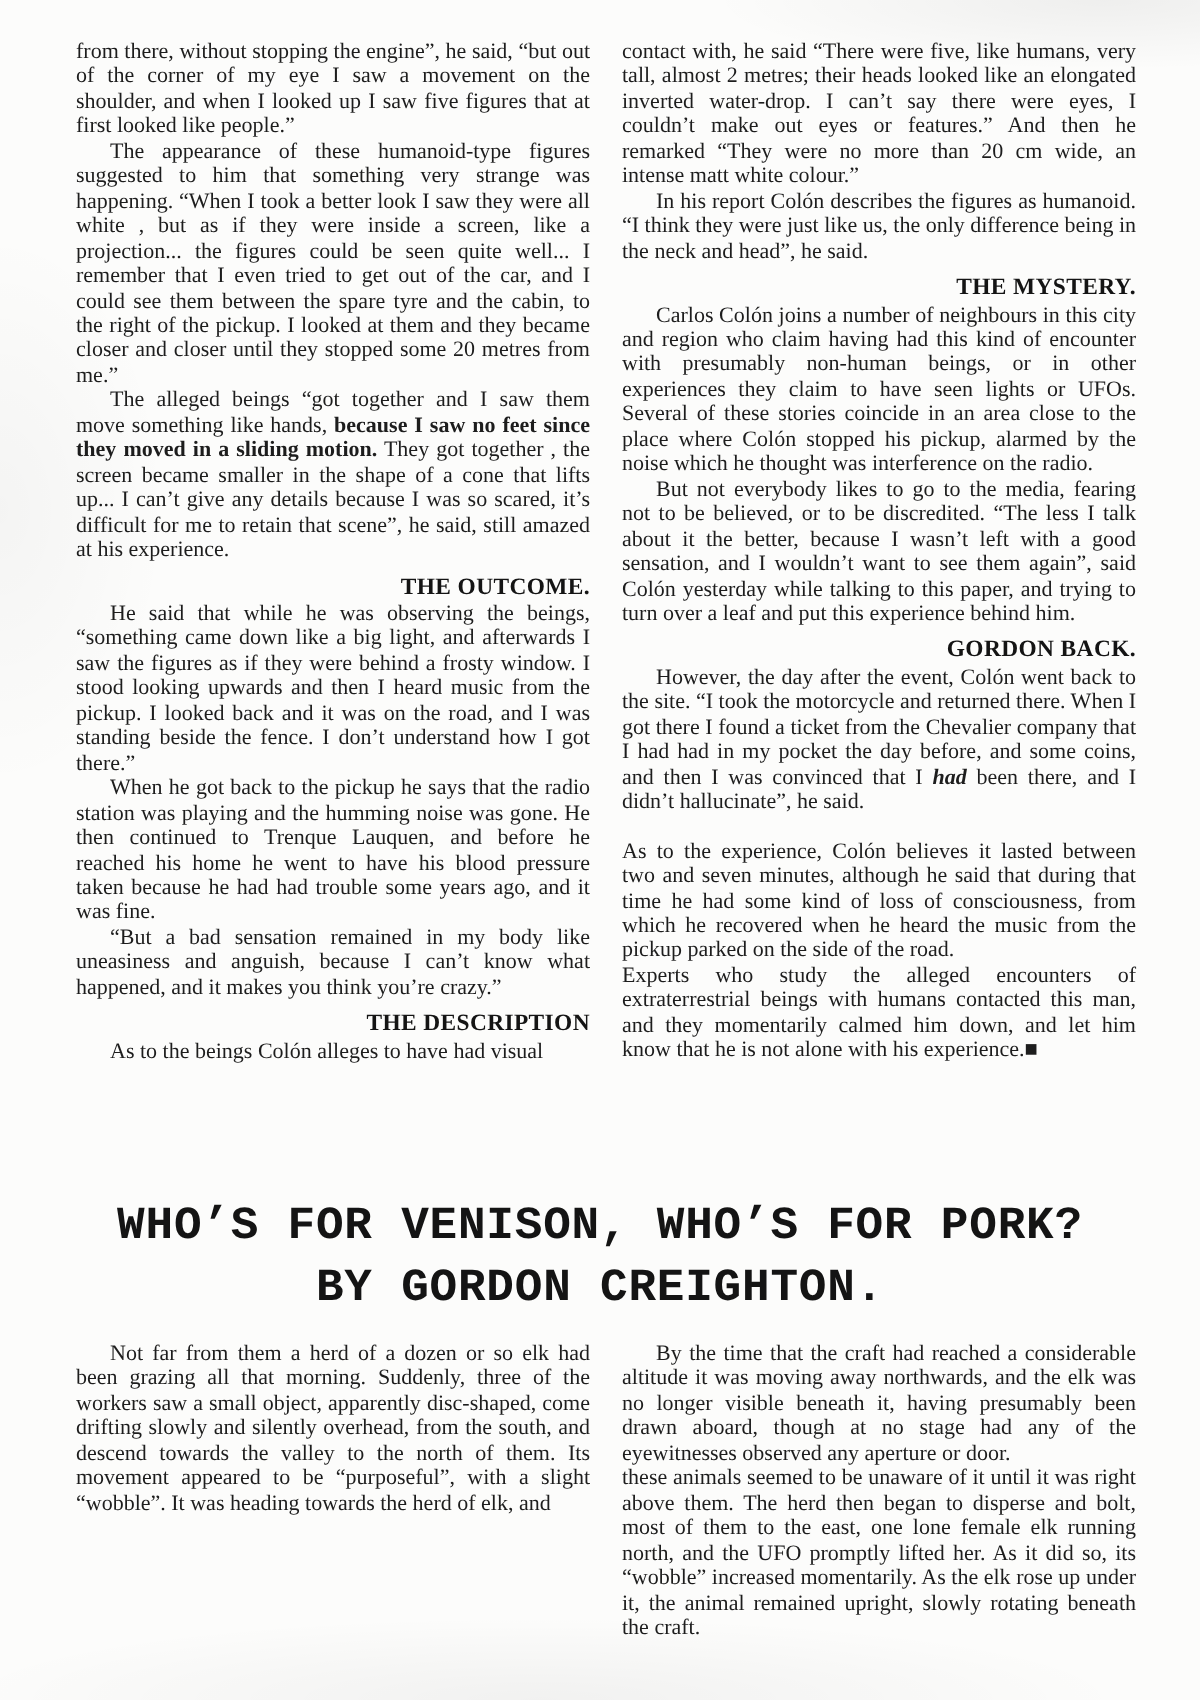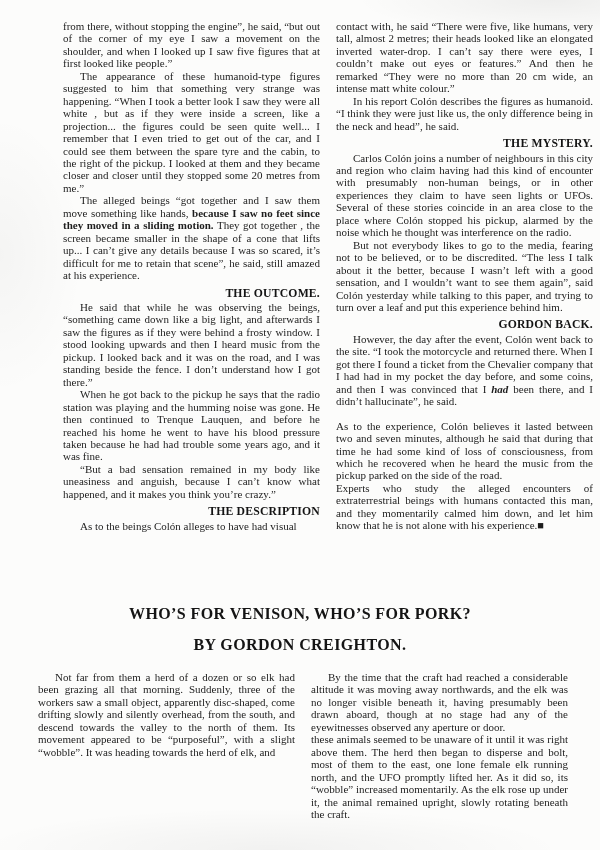--- a/index.html
+++ b/index.html
@@ -18,21 +18,21 @@
     color: #1d1d1d;
     overflow: hidden;
   }
   .two-col {
     position: absolute;
     left: 38px;
     width: 530px;
     display: flex;
     gap: 16px;
   }
-  .article-top { top: 20px; margin-left: 25px; }
+  .article-top { top: 20px; }
   .article-bottom { top: 671px; }
   .col { width: 257px; }
   .para {
     margin: 0;
     font-size: 11px;
     line-height: 12.45px;
     text-align: justify;
     color: #1d1d1d;
   }
   .para.indent { text-indent: 17px; }
@@ -49,23 +49,24 @@
   .headline {
     position: absolute;
     top: 598px;
     left: 0;
     width: 600px;
     text-align: center;
     font-weight: bold;
     color: #141414;
   }
   .headline-line {
-    font-size: 16px;
+    font-size: 23px;
     line-height: 31px;
     letter-spacing: 0.4px;
+    font-family: Liberation Mono, monospace;
   }
 </style>
 </head>
 <body>
 
 <div class="page">
 
   <div class="two-col article-top">
     <div class="col">
         <p class="para"><span>from there, without stopping the engine”, he said, “but out of the corner of my eye I saw a movement on the shoulder, and when I looked up I saw five figures that at first looked like people.”</span></p>

